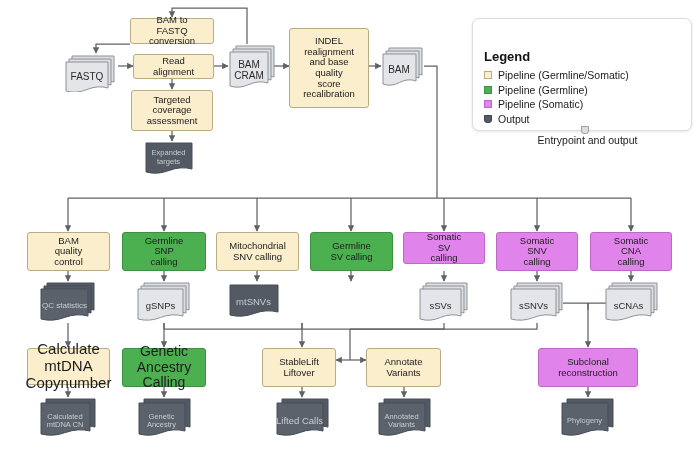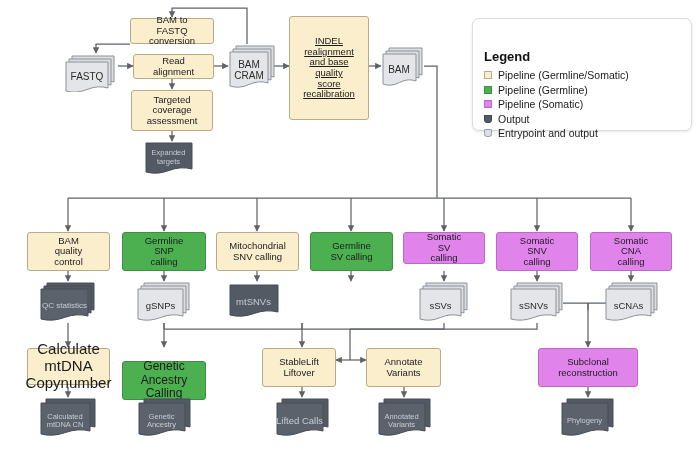--- a/index.html
+++ b/index.html
@@ -137,21 +137,21 @@
 
   <div class="doc light" style="left:228px;top:44px;width:49px;height:46px;font-size:10px;">
     <svg class="sheet" viewBox="0 0 49 46" preserveAspectRatio="none">
       <path d="M8 2 h38 v31 q-9 -3 -19 1.5 q-10 4.5 -19 1.5 z" fill="#dcdee1" stroke="#8d9399" stroke-width="1"></path>
       <path d="M5 5 h38 v31 q-9 -3 -19 1.5 q-10 4.5 -19 1.5 z" fill="#dcdee1" stroke="#8d9399" stroke-width="1"></path>
       <path d="M2 8 h38 v31 q-9 -3 -19 1.5 q-10 4.5 -19 1.5 z" fill="#e3e5e8" stroke="#8d9399" stroke-width="1"></path>
     </svg>
     <div class="lbl" style="padding-top:6px;padding-right:7px;">BAM CRAM</div>
   </div>
 
-  <div class="node pipe-both" style="left:289px;top:16px;width:80px;height:104px;font-size:9.5px;text-decoration:underline;">
+  <div class="node pipe-both" style="left:289px;top:28px;width:80px;height:80px;font-size:9.5px;">
     <span>INDEL realignment and base quality score recalibration</span>
   </div>
 
   <div class="doc light" style="left:381px;top:46px;width:43px;height:41px;font-size:10px;">
     <svg class="sheet" viewBox="0 0 43 41" preserveAspectRatio="none">
       <path d="M8 2 h33 v27 q-8 -3 -16.5 1.5 q-8.5 4.5 -16.5 1.5 z" fill="#dcdee1" stroke="#8d9399" stroke-width="1"></path>
       <path d="M5 5 h33 v27 q-8 -3 -16.5 1.5 q-8.5 4.5 -16.5 1.5 z" fill="#dcdee1" stroke="#8d9399" stroke-width="1"></path>
       <path d="M2 8 h33 v27 q-8 -3 -16.5 1.5 q-8.5 4.5 -16.5 1.5 z" fill="#e3e5e8" stroke="#8d9399" stroke-width="1"></path>
     </svg>
     <div class="lbl" style="padding-top:6px;padding-right:7px;">BAM</div>
@@ -180,21 +180,21 @@
       <span class="txt" style="font-size:10.5px;">Pipeline (Germline)</span>
     </div>
     <div class="row" style="height:14.5px;">
       <span class="sw" style="width:8px;height:8px;background:#e084ec;border:1px solid #bb68c6;margin-right:6px;"></span>
       <span class="txt" style="font-size:10.5px;">Pipeline (Somatic)</span>
     </div>
     <div class="row" style="height:14.5px;">
       <span class="sw" style="width:8px;height:8px;background:#535a64;border:1px solid #3f454d;margin-right:6px;border-radius:0 0 3px 3px;"></span>
       <span class="txt" style="font-size:10.5px;">Output</span>
     </div>
-    <div class="row" style="height:14.5px;">
+    <div class="row" style="height:14.5px;flex-direction:column;">
       <span class="sw" style="width:8px;height:8px;background:#dcdee1;border:1px solid #9aa0a6;margin-right:6px;border-radius:0 0 3px 3px;"></span>
       <span class="txt" style="font-size:10.5px;">Entrypoint and output</span>
     </div>
   </div>
 
   <div class="node pipe-both" style="left:27px;top:232px;width:83px;height:39px;font-size:9.5px;">
     <span>BAM quality control</span>
   </div>
   <div class="node pipe-germ" style="left:122px;top:232px;width:84px;height:39px;font-size:9.5px;">
     <span>Germline SNP calling</span>
@@ -264,21 +264,21 @@
       <path d="M7 1 h45 v27 q-11 -3 -22.5 1.5 q-11.5 4.5 -22.5 1.5 z" fill="#dcdee1" stroke="#8d9399" stroke-width="1"></path>
       <path d="M4 4 h45 v27 q-11 -3 -22.5 1.5 q-11.5 4.5 -22.5 1.5 z" fill="#dcdee1" stroke="#8d9399" stroke-width="1"></path>
       <path d="M1 7 h45 v27 q-11 -3 -22.5 1.5 q-11.5 4.5 -22.5 1.5 z" fill="#e3e5e8" stroke="#8d9399" stroke-width="1"></path>
     </svg>
     <div class="lbl" style="padding-top:7px;padding-right:7px;">sCNAs</div>
   </div>
 
   <div class="node pipe-both" style="left:27px;top:348px;width:83px;height:37px;font-size:15px;">
     <span>Calculate mtDNA Copynumber</span>
   </div>
-  <div class="node pipe-germ" style="left:122px;top:361px;width:84px;height:39px;font-size:12px;">
+  <div class="node pipe-germ" style="left:122px;top:348px;width:84px;height:39px;font-size:14px;">
     <span>Genetic Ancestry Calling</span>
   </div>
   <div class="node pipe-both" style="left:262px;top:348px;width:74px;height:39px;font-size:9.5px;">
     <span>StableLift Liftover</span>
   </div>
   <div class="node pipe-both" style="left:366px;top:348px;width:75px;height:39px;font-size:9.5px;">
     <span>Annotate Variants</span>
   </div>
   <div class="node pipe-som" style="left:538px;top:348px;width:100px;height:39px;font-size:9.5px;">
     <span>Subclonal reconstruction</span>

